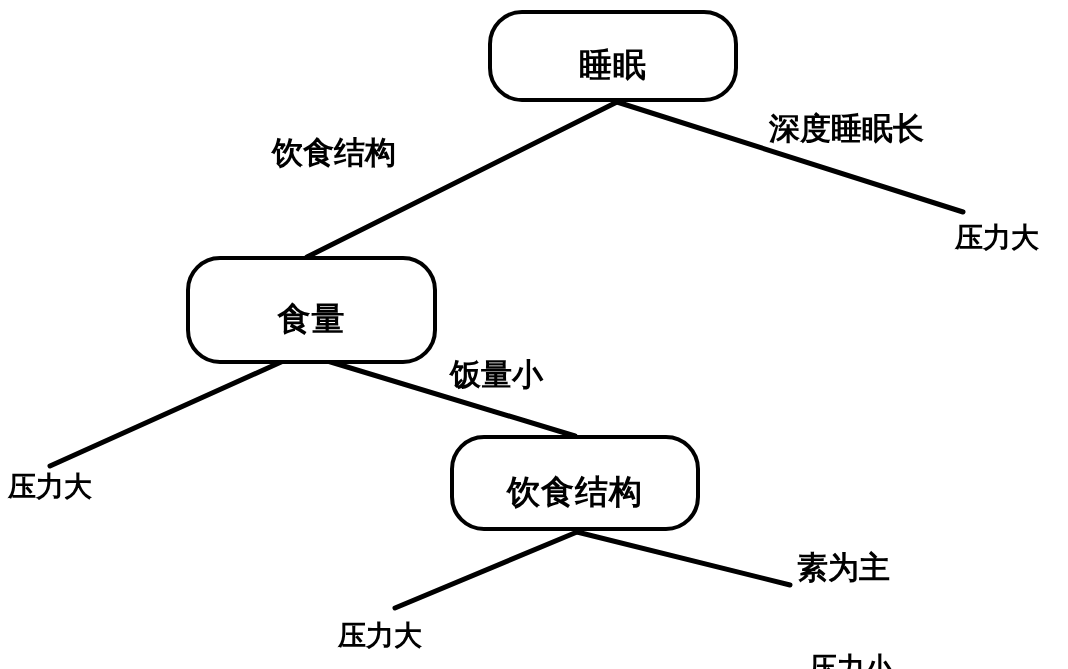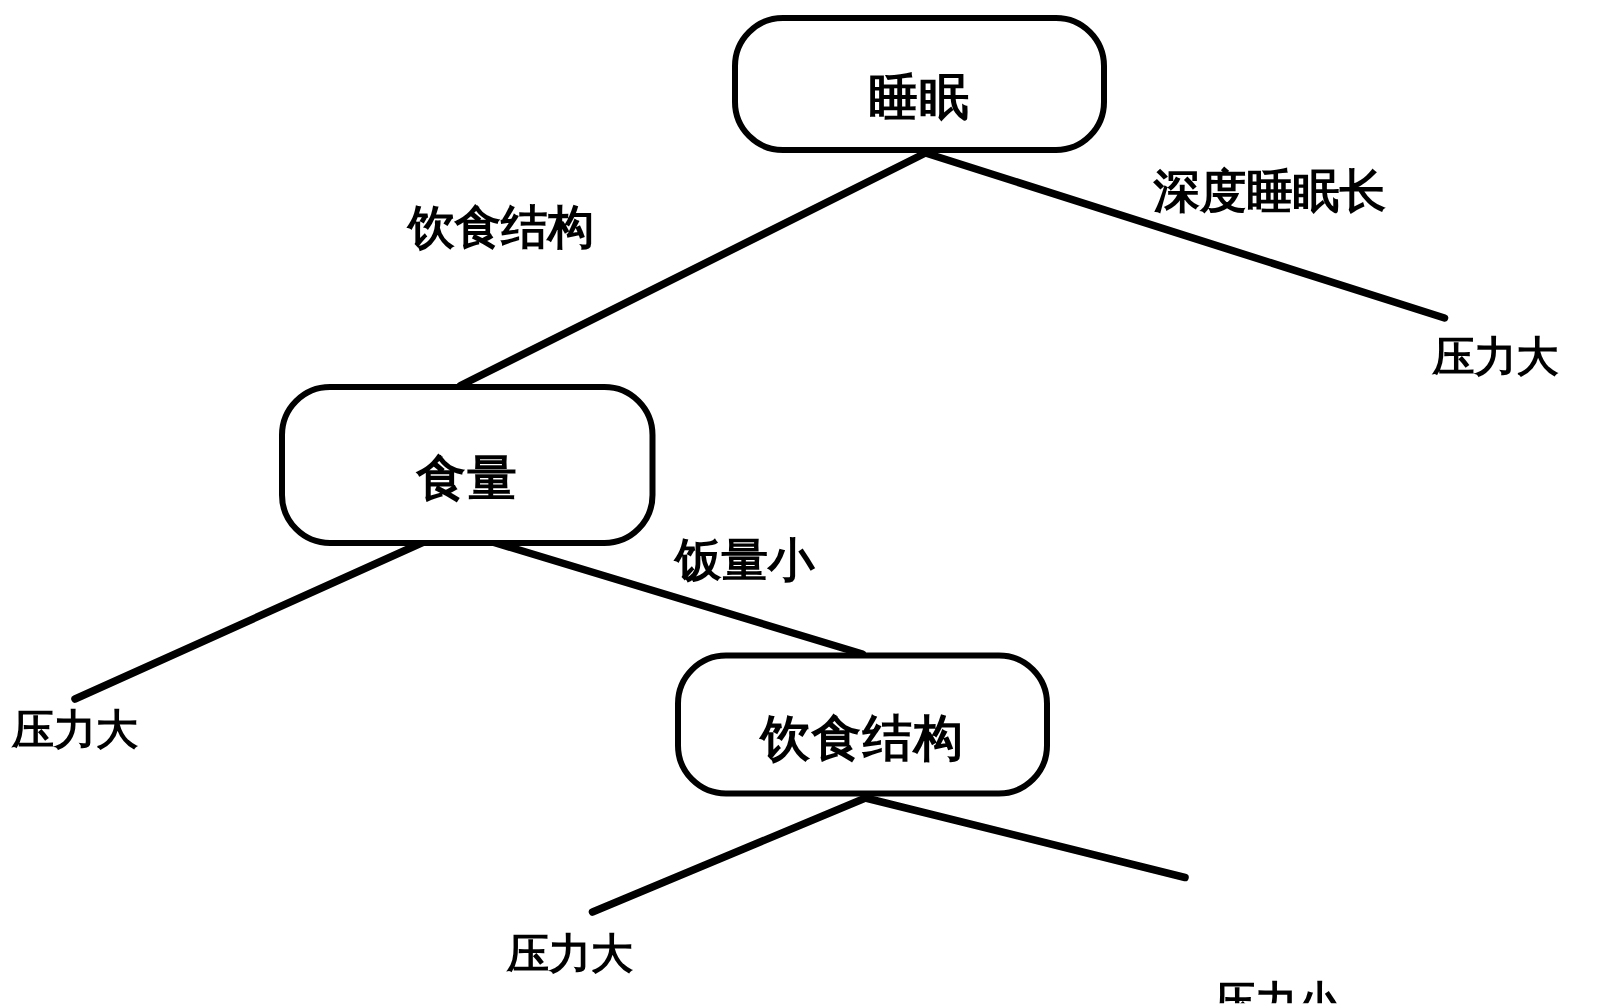--- a/index.html
+++ b/index.html
@@ -80,19 +80,20 @@
     <span class="node-label">食量</span>
   </div>
 
   <div class="node-box" style="left:450px; top:435px; width:250px; height:96px;">
     <span class="node-label">饮食结构</span>
   </div>
 
   <div class="edge-label" style="left:272px; top:137px;">饮食结构</div>
   <div class="edge-label" style="left:769px; top:113px;">深度睡眠长</div>
   <div class="edge-label" style="left:450px; top:359px;">饭量小</div>
+  <div class="edge-label" style="left:797px; top:552px;">素为主</div>
 
   <div class="leaf-label" style="left:955px; top:224px;">压力大</div>
   <div class="leaf-label" style="left:8px; top:473px;">压力大</div>
   <div class="leaf-label" style="left:338px; top:622px;">压力大</div>
   <div class="leaf-label" style="left:799px; top:654px;margin-left:10px;">压力小</div>
 
 </div>
 
 </body></html>

